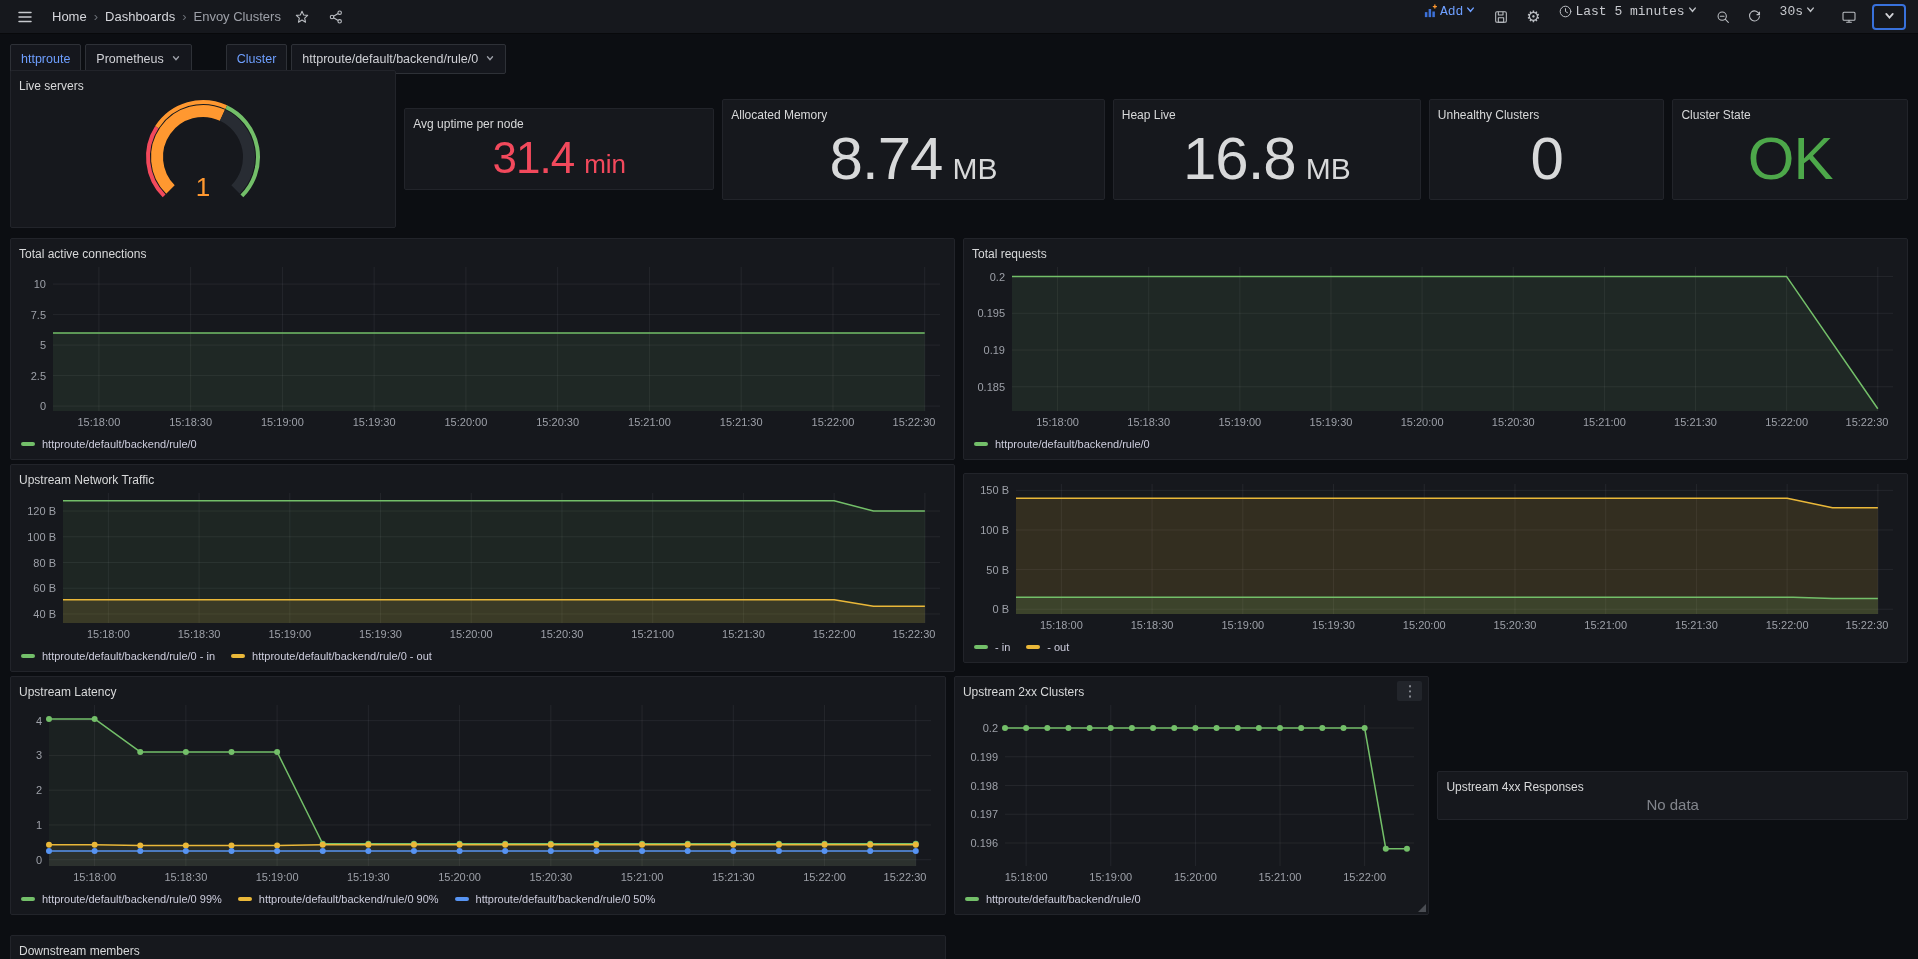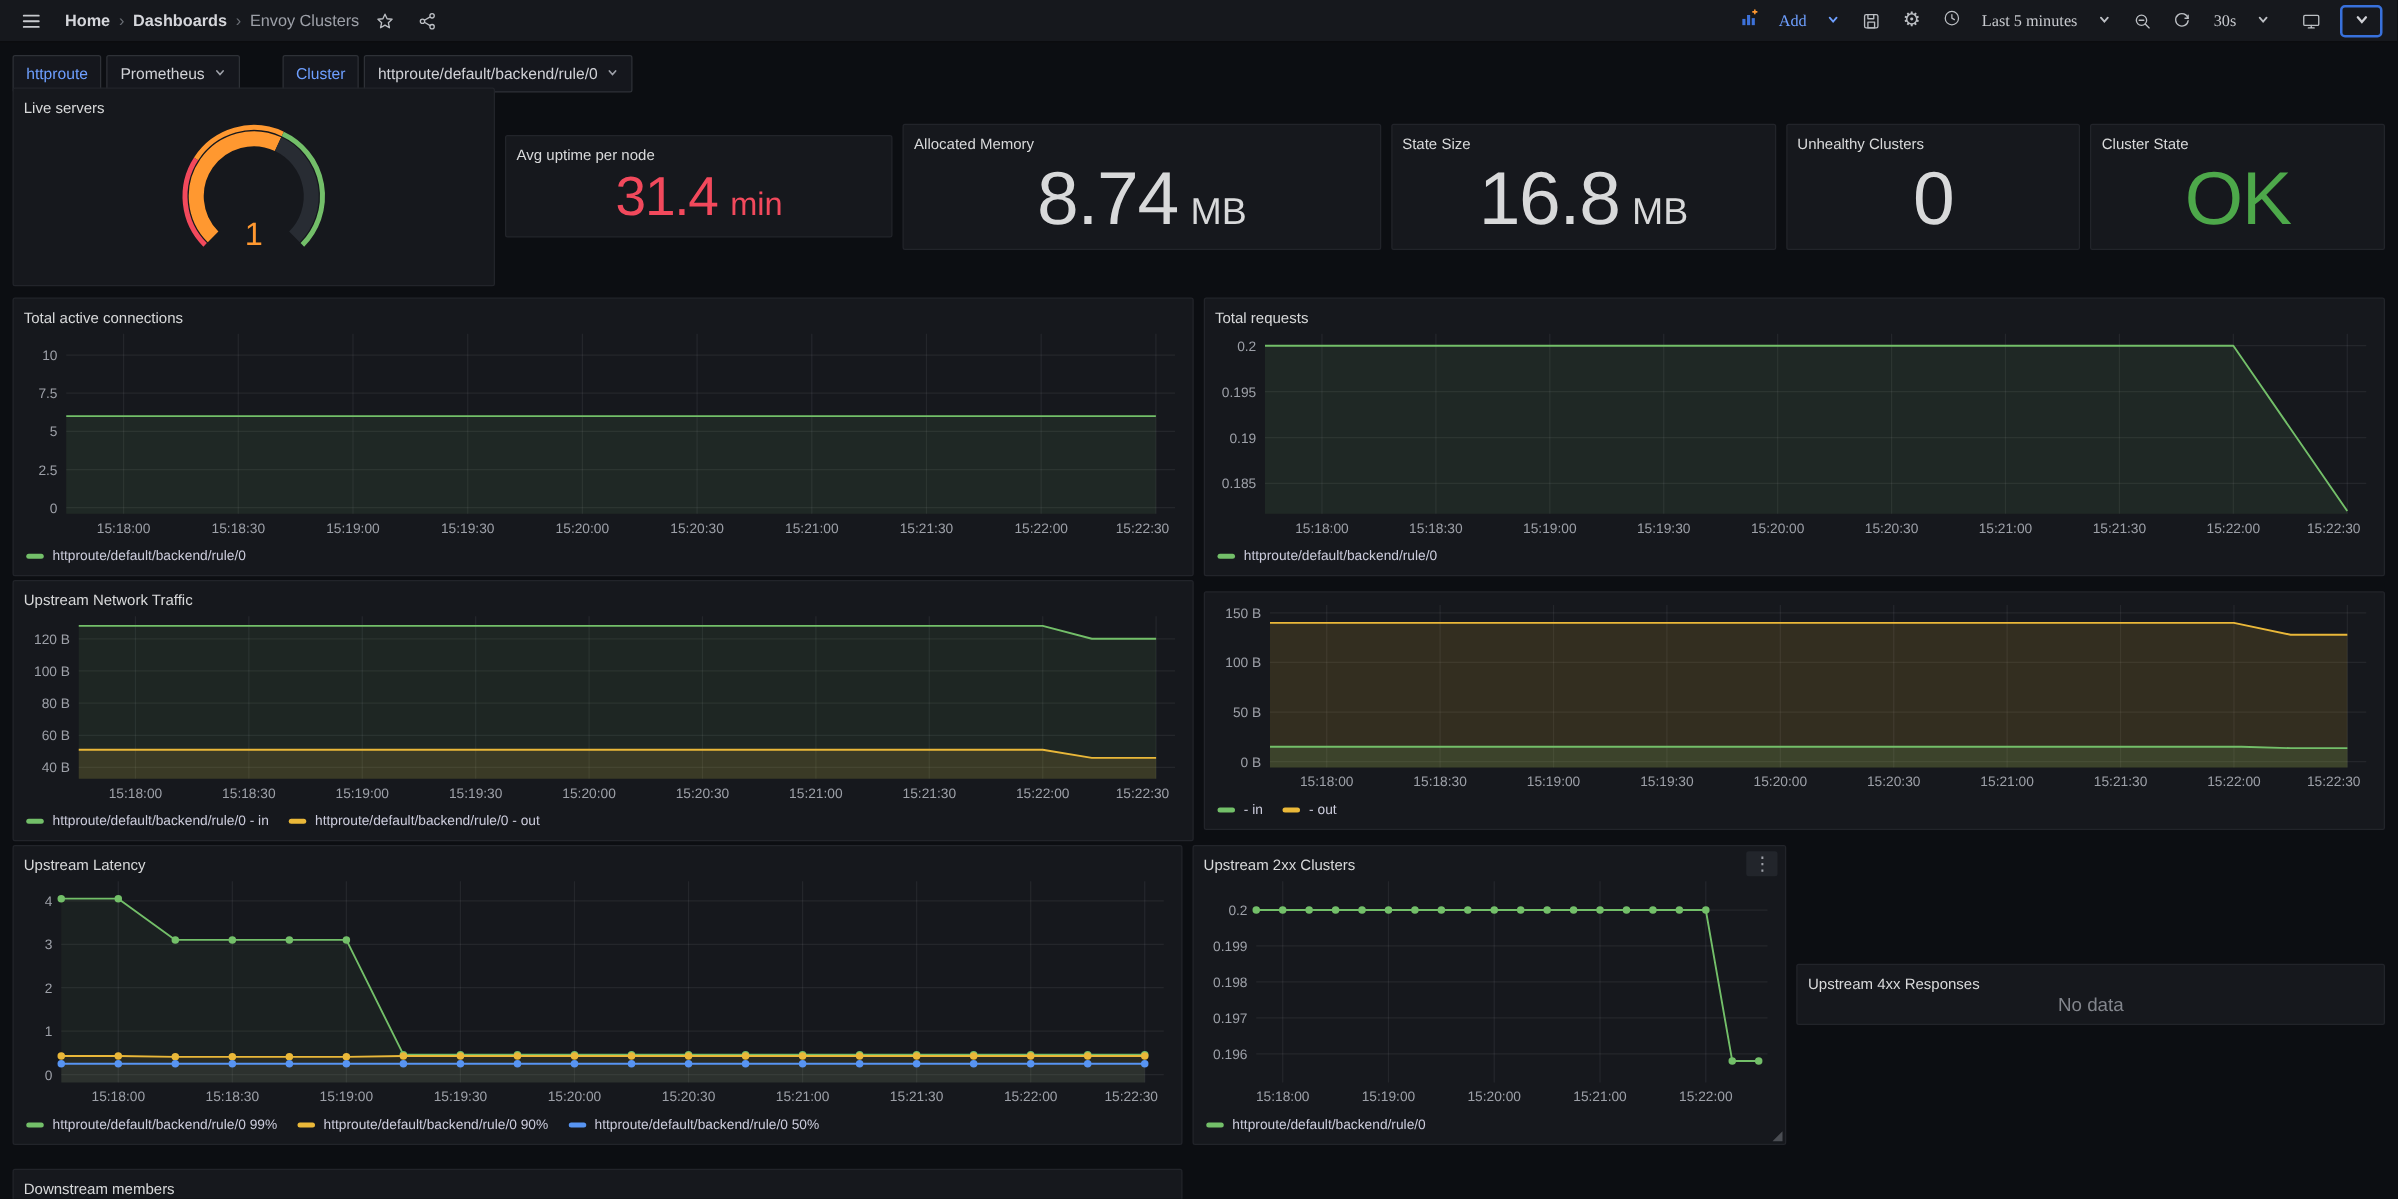--- a/index.html
+++ b/index.html
@@ -18,27 +18,27 @@
   .nav-left, .nav-right { display: flex; align-items: center; }
   .nav-left { gap: 8px; }
   .nav-right { gap: 6px; }
   .icon-btn {
     background: none; border: none; color: #bcbfc4; cursor: pointer;
     display: inline-flex; align-items: center; justify-content: center;
     height: 26px; min-width: 26px; border-radius: 2px; font-family: inherit;
   }
   .icon-btn svg { display: block; }
   .breadcrumb { display: flex; align-items: center; gap: 7px; font-size: 13px; margin-left: 6px; }
-  .breadcrumb a { color: #d5d6db; text-decoration: none; font-weight: 700; cursor: pointer; }
+  .breadcrumb a { color: #d5d6db; text-decoration: none; font-weight: 400; cursor: pointer; }
   .breadcrumb .sep { color: #6b6f76; font-size: 13px; }
   .crumb-current { color: #9da0a8; font-weight: 400; }
   .txt-btn {
     background: none; border: none; color: #c7c9ce; font-size: 13px; cursor: pointer;
-    display: inline-flex; align-items: center; gap: 16px; height: 26px; padding: 0 6px;
-    border-radius: 2px; font-family: Liberation Serif, serif;
+    display: inline-flex; align-items: flex-start; gap: 2px; height: 26px; padding: 0 6px;
+    border-radius: 2px; font-family: Liberation Mono, monospace;
   }
   .blue { color: #6E9FFF !important; font-weight: 500; }
   .outlined-btn {
     background: none; border: 2px solid #3871DC; border-radius: 4px;
     color: #c7c9ce; height: 26px; width: 34px; display: inline-flex;
     align-items: center; justify-content: center; cursor: pointer; margin-left: 4px;
   }
   .gear-glyph { font-size: 16px; line-height: 1; color: #bcbfc4; }
   
   .filters { display: flex; align-items: center; padding: 10px 10px 8px 10px; gap: 4px; }
@@ -261,21 +261,21 @@
     <section class="panel" style="flex:387 0 0">
       <div class="p-title">Allocated Memory</div>
       <div class="stat-body">
           <div class="vwrap">
         <span class="stat-value">8.74</span>
         <span class="stat-unit">MB</span>
       </div>
         </div>
     </section>
     <section class="panel" style="flex:308 0 0">
-      <div class="p-title">State Size</div>
+      <div class="p-title">Heap Live</div>
       <div class="stat-body">
           <div class="vwrap">
         <span class="stat-value">16.8</span>
         <span class="stat-unit">MB</span>
       </div>
         </div>
     </section>
     <section class="panel" style="flex:231 0 0">
       <div class="p-title">Unhealthy Clusters</div>
       <div class="stat-body">

